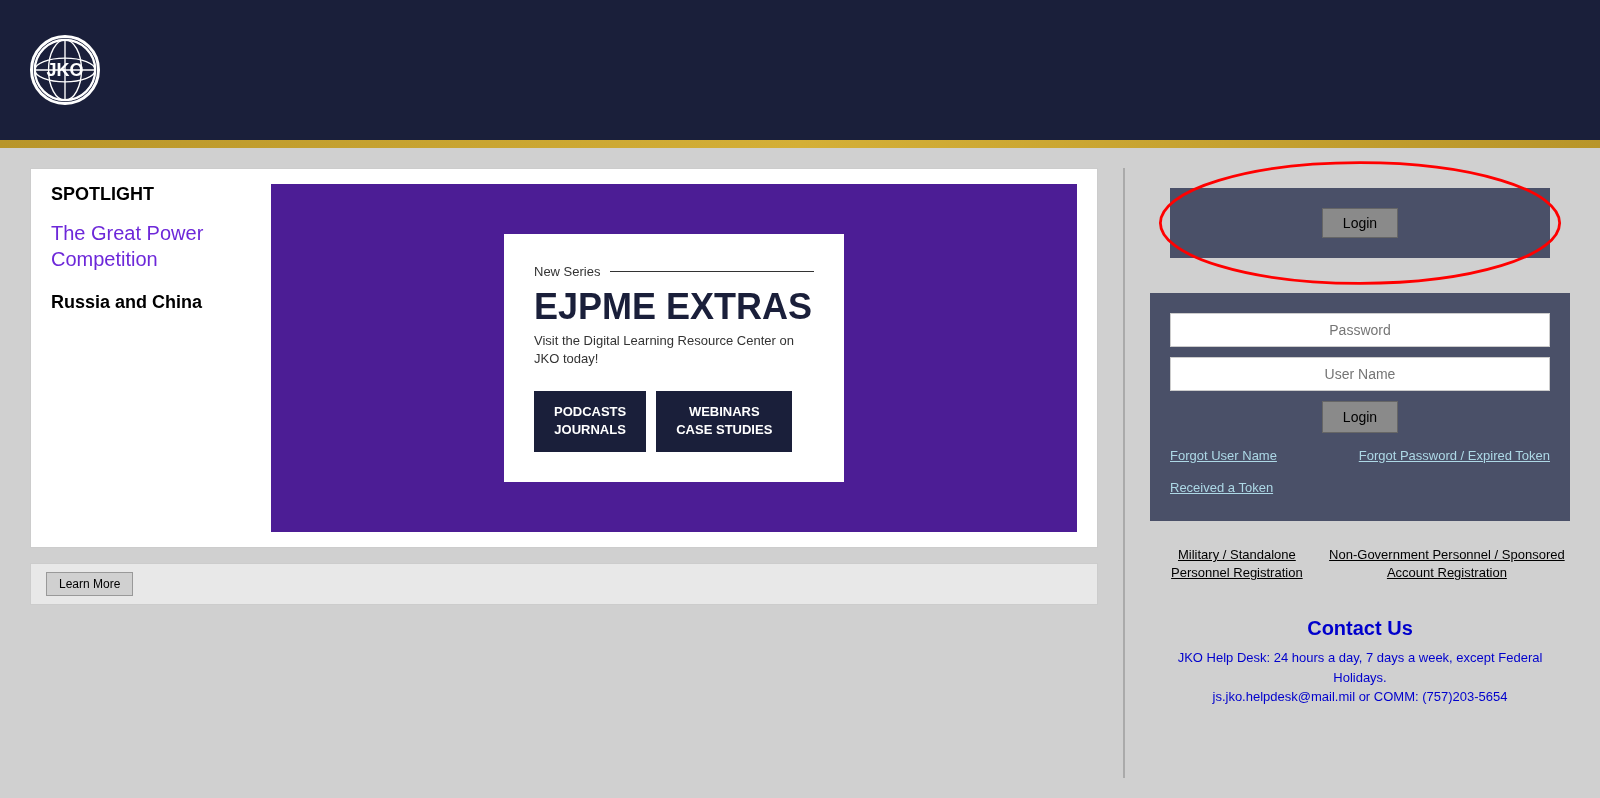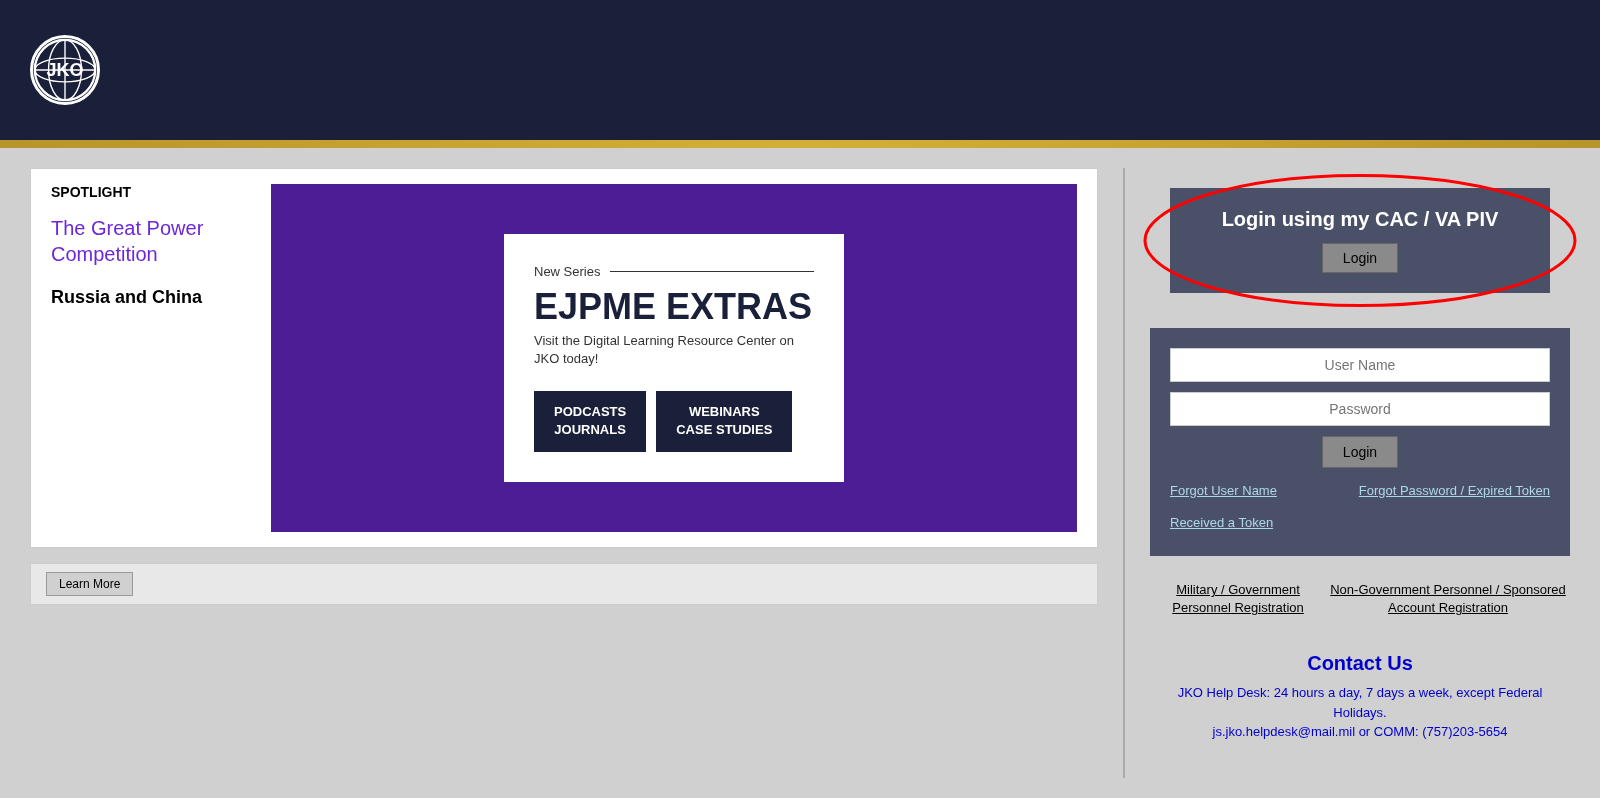--- a/index.html
+++ b/index.html
@@ -71,21 +71,21 @@
       gap: 0;
       min-height: 380px;
     }
 
     .spotlight-text {
       width: 220px;
       padding-right: 15px;
     }
 
     .spotlight-label {
-      font-size: 14px;
+      font-size: 18px;
       font-weight: bold;
       color: #000;
       margin-bottom: 15px;
     }
 
     .spotlight-title {
       font-size: 20px;
       font-weight: normal;
       color: #6d28d9;
       margin-bottom: 20px;
@@ -371,46 +371,45 @@
     </div>
 
   </div>
 
   <div class="center-divider"></div>
 
   <div class="right-panel">
 
     <div style="position:relative; padding: 20px;">
       <div class="cac-box">
-        <div class="cac-title">Login using my CAC / VA PIV</div>
         <button class="cac-login-btn">Login</button>
       </div>
 
       <svg style="position:absolute;top:-10px;left:-10px;width:calc(100% + 20px);height:calc(100% + 20px);pointer-events:none;" viewBox="0 0 440 140" xmlns="http://www.w3.org/2000/svg">
         <ellipse cx="220" cy="70" rx="215" ry="65" fill="none" stroke="red" stroke-width="3"></ellipse>
       </svg>
     </div>
 
     <div class="credentials-box">
+      <input class="cred-input" type="password" placeholder="Password" style="">
       <input class="cred-input" type="text" placeholder="User Name" style="">
-      <input class="cred-input" type="password" placeholder="Password" style="">
       <button class="cred-login-btn">Login</button>
 
       <div class="cred-links">
         <a href="#" class="cred-link">Forgot User Name</a>
         <a href="#" class="cred-link" style="text-align:center;">Forgot Password / Expired Token</a>
       </div>
 
       <div style="padding: 0 0 5px 0;">
         <a href="#" class="cred-link-center">Received a Token</a>
       </div>
     </div>
 
     <div class="reg-links">
-      <a href="#" class="reg-link">Military / Government Personnel Registration</a>
+      <a href="#" class="reg-link">Military / Standalone Personnel Registration</a>
       <a href="#" class="reg-link">Non-Government Personnel / Sponsored Account Registration</a>
     </div>
 
     <div class="contact-section">
       <div class="contact-title">Contact Us</div>
       <div class="contact-desc" style="white-space:pre-line;">JKO Help Desk: 24 hours a day, 7 days a week, except Federal Holidays.
 js.jko.helpdesk@mail.mil or COMM: (757)203-5654</div>
     </div>
 
   </div>

